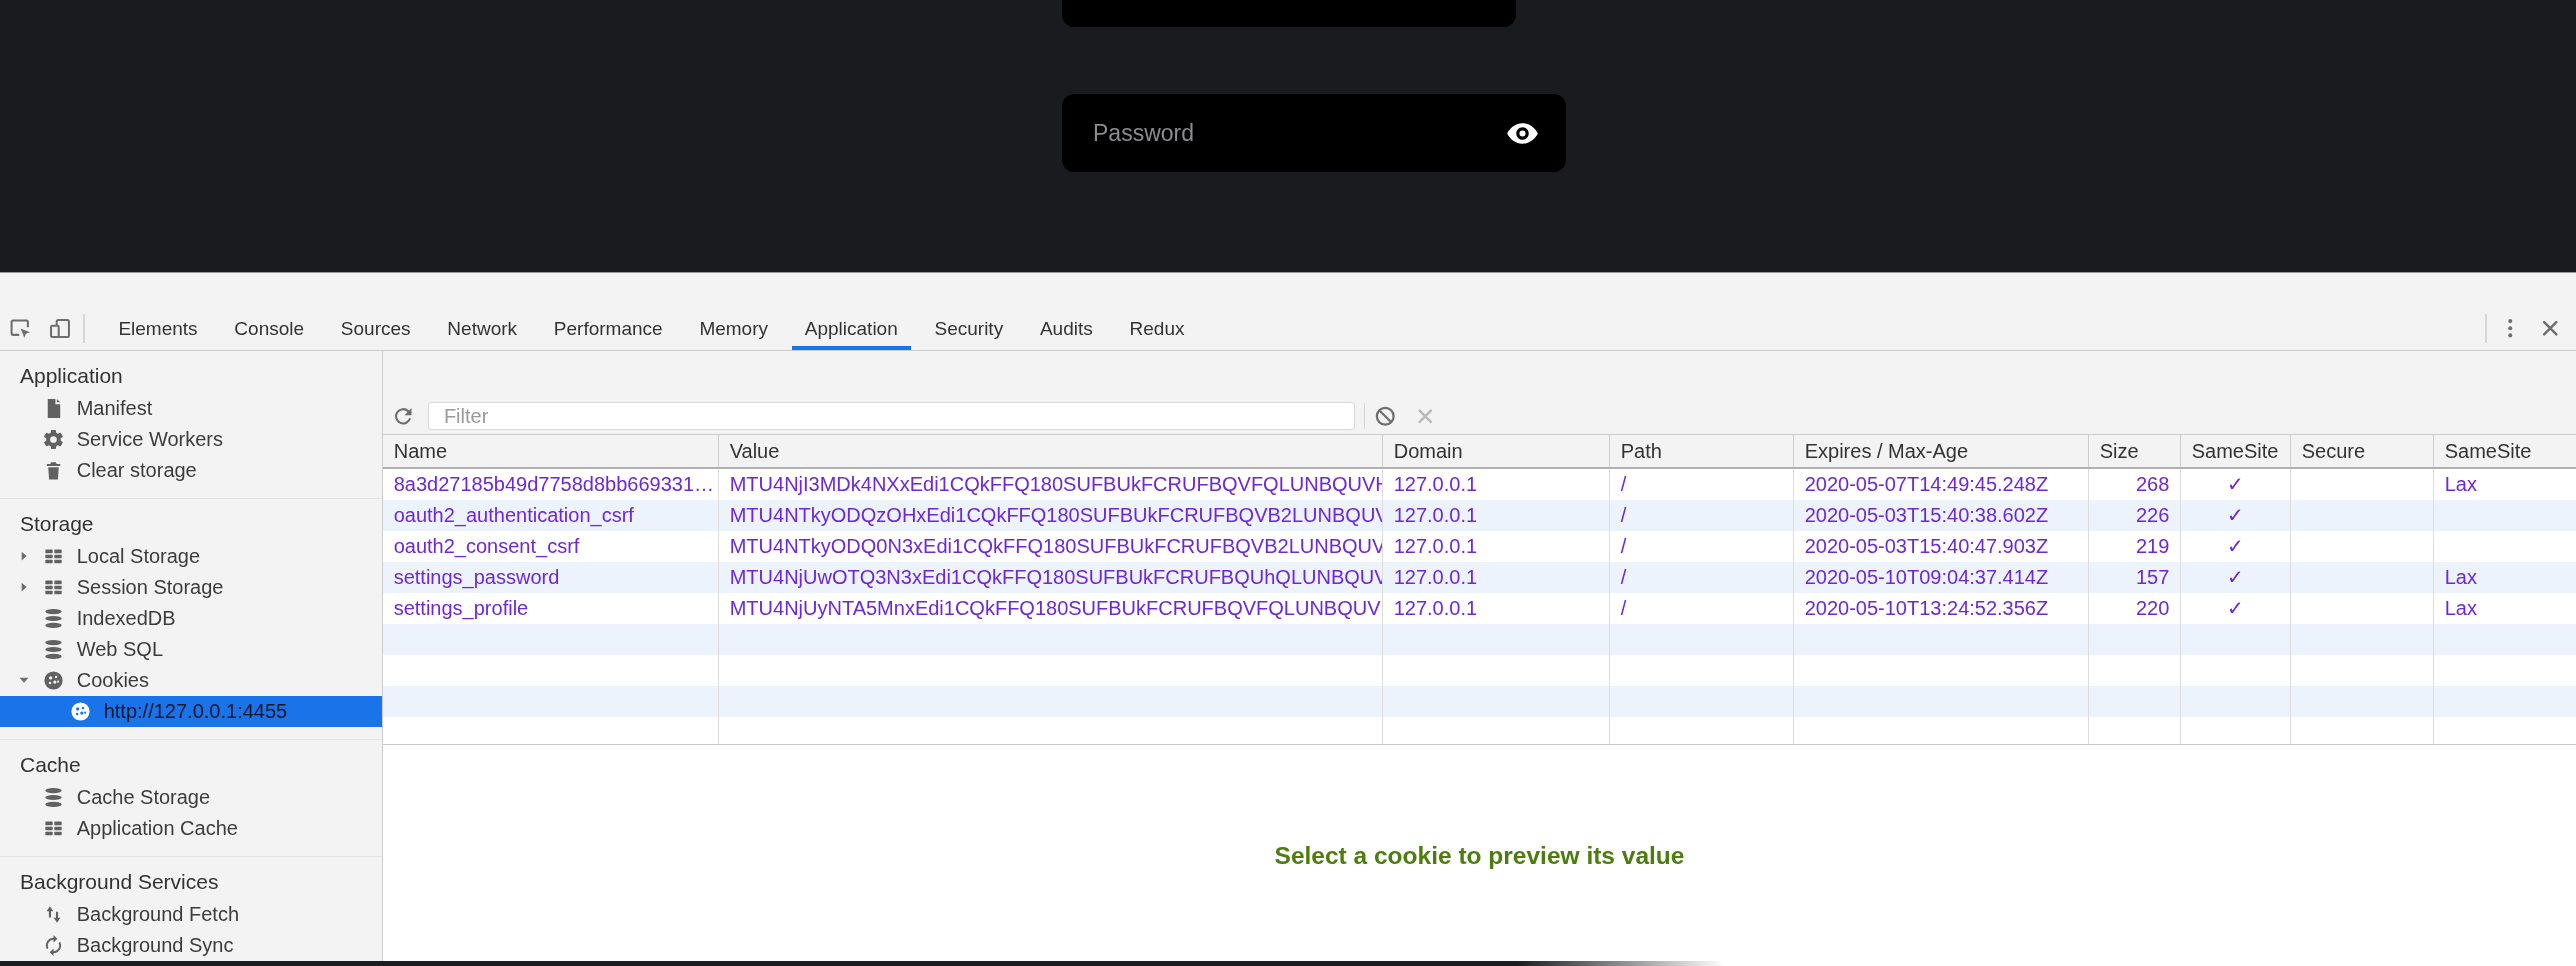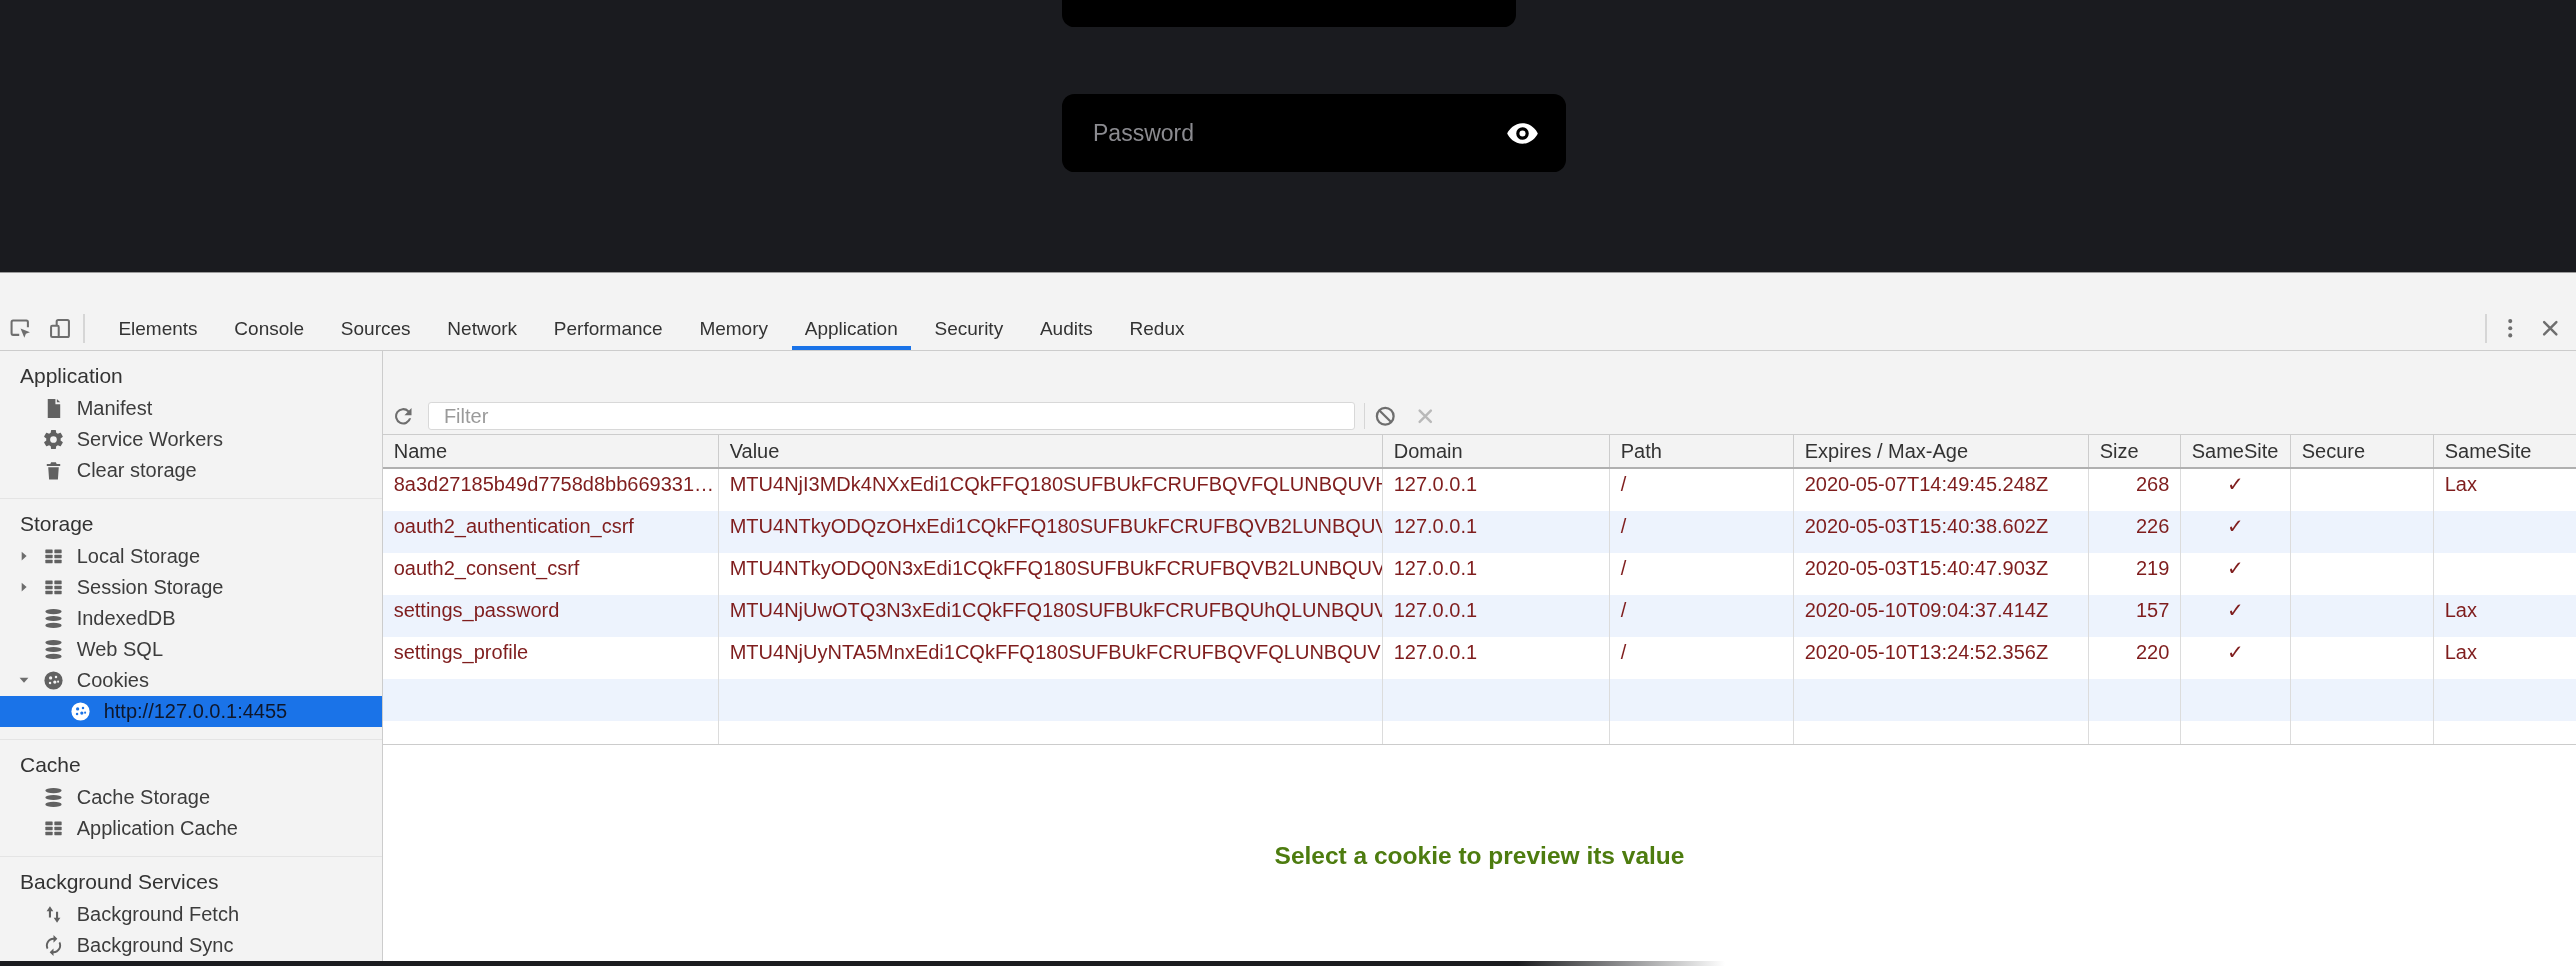--- a/index.html
+++ b/index.html
@@ -72,22 +72,22 @@
 
   .grid-header { display:grid; grid-template-columns:var(--cols); height:35px; flex:0 0 auto;
                  background:#f3f3f3; border-top:1.5px solid #ccc; border-bottom:2.3px solid #b0b0b0;
                  font-size:20px; color:#333; }
   .grid-header .cell { display:flex; align-items:center; padding:0 10.7px;
                        border-right:1.5px solid #ccc; white-space:nowrap; overflow:hidden; }
   .grid-header .cell:last-child { border-right:none; }
 
   .grid-body { height:276px; flex:0 0 auto; overflow:hidden; border-bottom:1.5px solid #ccc;
                background:#fff; }
-  .grow { display:grid; grid-template-columns:var(--cols); height:42px;
-          font-size:20px; color:#7f1d1d; }
+  .grow { display:grid; grid-template-columns:var(--cols); height:31px;
+          font-size:20px; color:#6d28d9; }
   .grow .cell { line-height:31px; padding:0 10.7px; border-right:1.5px solid #dcdcdc;
                 white-space:nowrap; overflow:hidden; }
   .grow .cell:last-child { border-right:none; }
   .grow.stripe { background:var(--stripe,#edf3fd); }
   .cell.right { text-align:right; }
   .cell.center { text-align:center; }
 
   .preview { flex:1; background:#fff; display:flex; align-items:center; justify-content:center; }
   .preview-msg { font-size:24.5px; font-weight:bold; color:#4d7c0f; }
 

